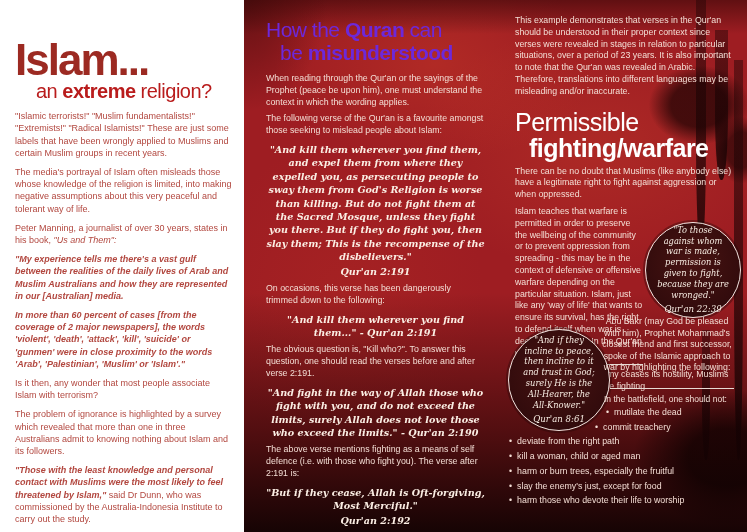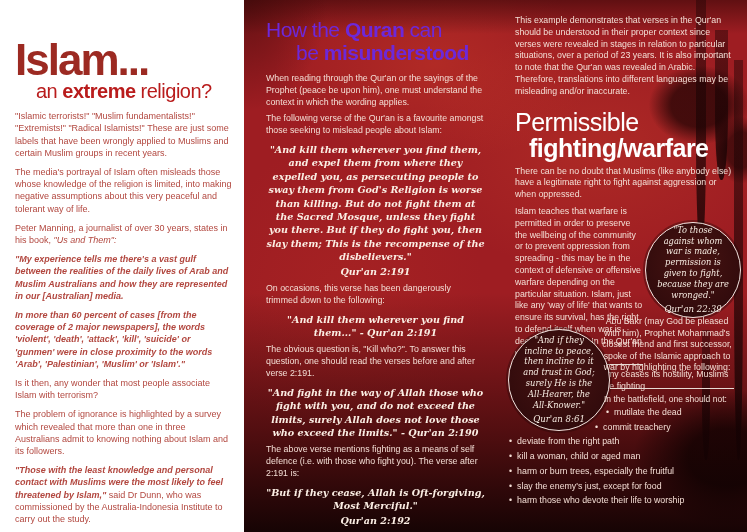--- a/index.html
+++ b/index.html
@@ -36,21 +36,21 @@
   .bq { font-weight:bold; font-style:italic; }
   .it { font-style:italic; }
 
   
   .col-mid, .col-right { position:absolute; color:#f4ded5; font-size:8.8px; line-height:11.8px; }
   .col-mid  { left:266px; top:18px; width:219px; }
   .col-right{ left:515px; top:15px; width:219px; }
   .col-mid p, .col-right p { margin-top:5px; }
 
   .mid-heading { color:#6d28d9; font-size:21px; line-height:23px; letter-spacing:-0.5px; }
-  .mid-heading .ind { display:block; margin-left:14px;text-align:center; }
+  .mid-heading .ind { display:block; margin-left:14px; }
   .mid-heading b, .right-heading b { font-weight:bold; }
 
   .quran-quote { font-family:"DejaVu Serif", serif; font-style:italic; font-weight:bold;
                  text-align:center; font-size:9.6px; line-height:13.4px; color:#fbeee4; margin-top:6px; }
   .quote-ref { display:block; font-size:9.6px; margin-top:1px; }
 
   .right-heading { color:#ffffff; font-size:25px; line-height:26px; letter-spacing:-0.5px; margin-top:11px; }
   .right-heading .ind { display:block; margin-left:14px; }
 
   .wrap-spacer { float:right; width:90px; height:100px; margin-top:33px; }

